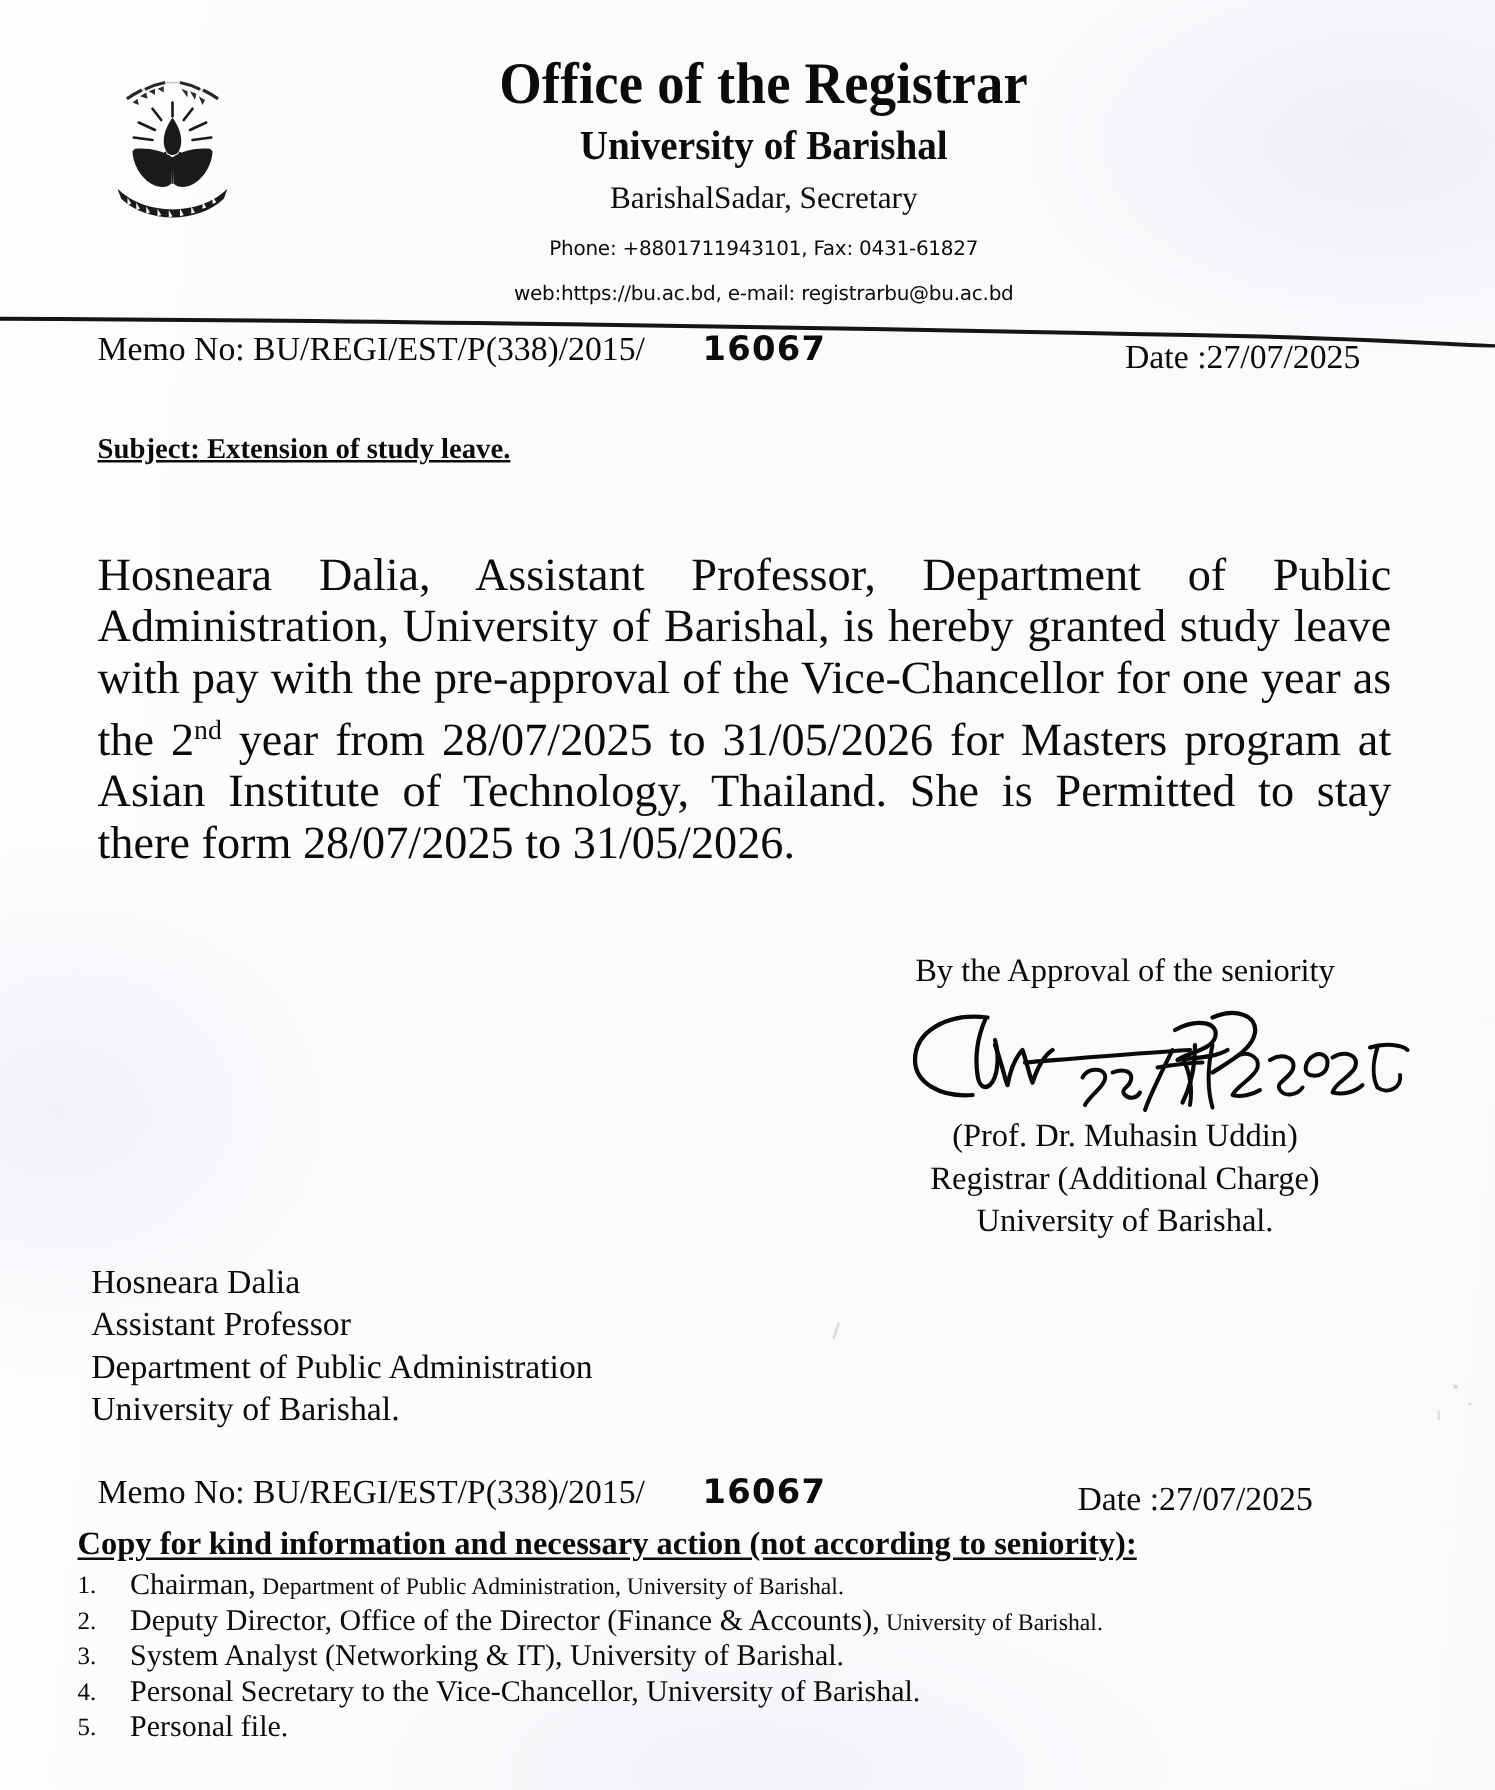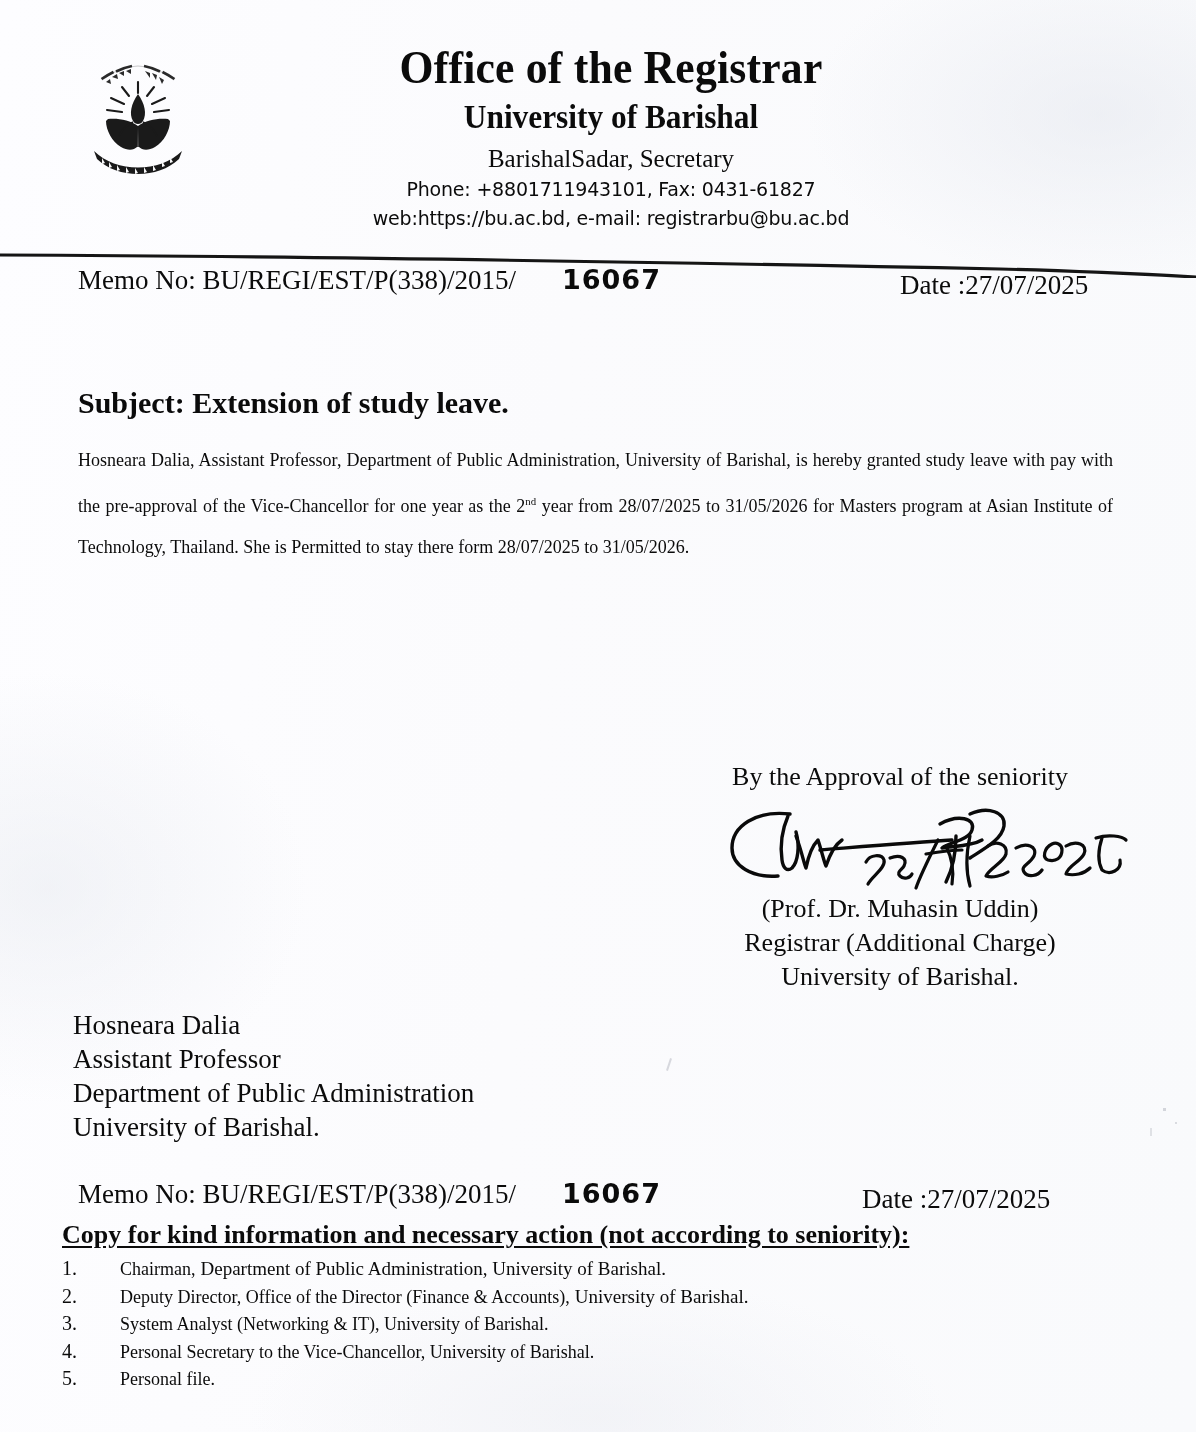--- a/index.html
+++ b/index.html
@@ -60,23 +60,23 @@
     margin-left: 26px;
   }
   .hd-sub2 {
     font-size: 25px;
     line-height: 1.25;
     margin-top: 5px;
     margin-left: 26px;
   }
   .hd-contact {
     font-family: "DejaVu Sans", "Liberation Sans", sans-serif;
-    font-size: 19px;
+    font-size: 16px;
     line-height: 1.35;
-    margin-top: 3px;
+    margin-top: 14px;
     margin-left: 26px;
     letter-spacing: -0.2px;
   }
 
   
   #rule {
     position: absolute;
     left: 0;
     top: 252px;
     width: 1196px;
@@ -97,30 +97,31 @@
     font-weight: bold;
     font-size: 27px;
     letter-spacing: 1px;
     margin-left: 46px;
   }
 
   
   #subject {
     position: absolute;
     left: 78px;
-    top: 386px;
-    font-size: 30px;
-    font-weight: bold;
+    top: 346px;
+    font-size: 23px;
+    font-weight: bold;
+    text-decoration: underline;
   }
   #body-para {
     position: absolute;
     left: 78px;
     top: 440px;
     width: 1035px;
-    font-size: 18px;
+    font-size: 37px;
     line-height: 41px;
     text-align: justify;
     text-justify: inter-word;
   }
   #body-para sup { font-size: 0.6em; vertical-align: super; }
   #order-line {
     position: absolute;
     left: 85px;
     top: 655px;
     font-size: 27.5px;
@@ -173,21 +174,21 @@
     font-size: 20px;
     line-height: 26.5px;
   }
   .copy-item { position: relative; padding-left: 46px; white-space: nowrap; }
   .copy-num {
     position: absolute;
     left: 4px;
     width: 30px;
     text-align: left;
   }
-  .copy-big { font-size: 18px; margin-left: 16px; }
+  .copy-big { font-size: 24px; }
   .copy-small { font-size: 19px; }
 
   
   .speck { position: absolute; background: #b9bcc4; pointer-events: none; }
 </style>
 </head>
 <body>
 
 <div id="page">
 

